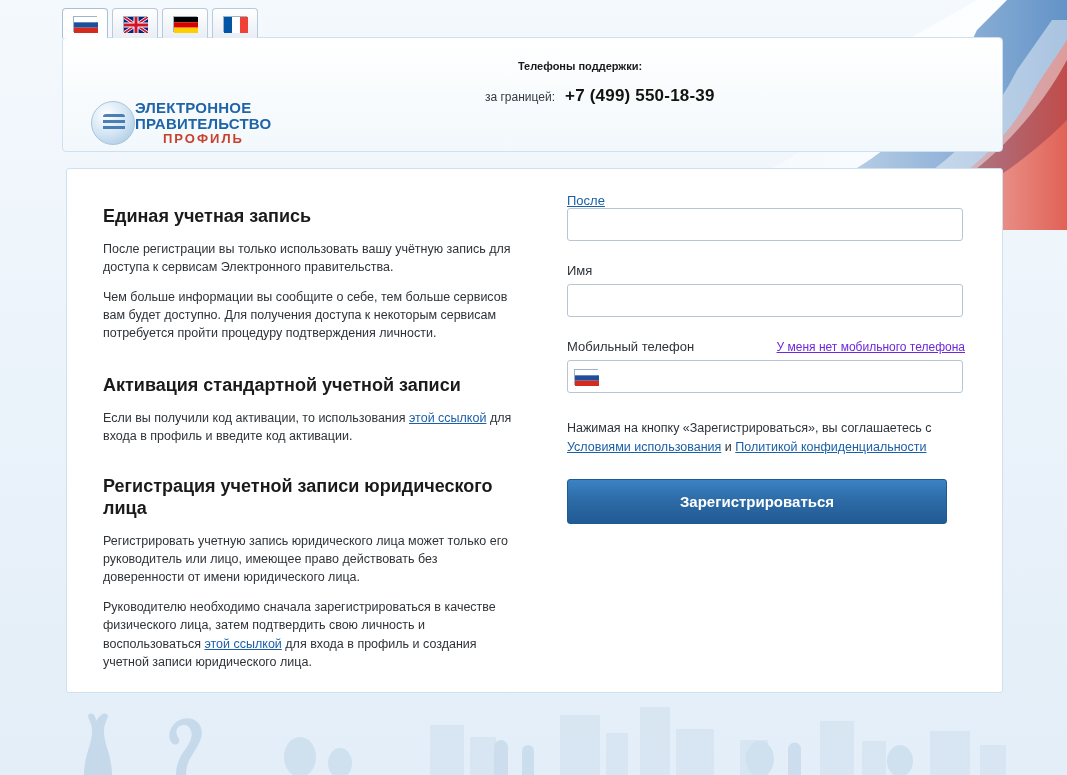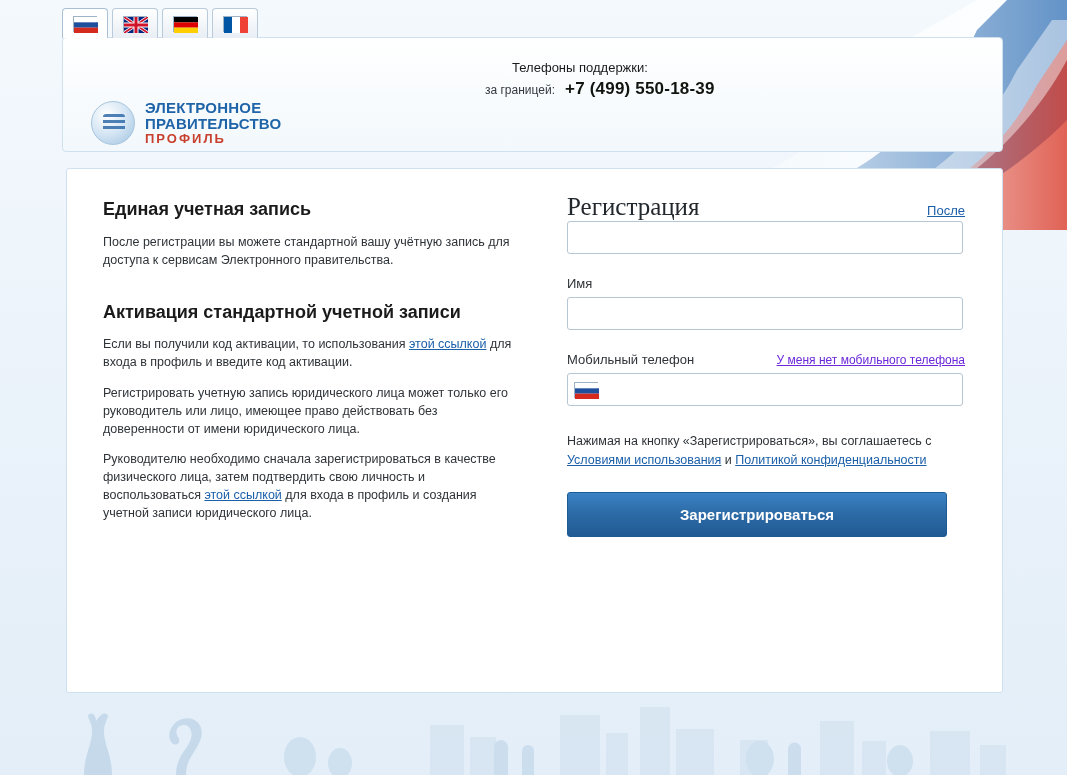--- a/index.html
+++ b/index.html
@@ -53,21 +53,21 @@
     position: absolute; left: 62px; top: 37px;
     width: 941px; height: 115px;
     background: linear-gradient(180deg,#ffffff 0%, #f2f8fc 100%);
     border: 1px solid #cfe0ee;
     border-radius: 4px;
     overflow: hidden;
     z-index: 5;
   }
   .logo-block {
     position: absolute; left: 28px; top: 62px;
-    display: flex; align-items: center; gap: 10px;
+    display: flex; align-items: center; 
   }
   .logo-emblem {
     width: 44px; height: 44px; border-radius: 50%;
     background: radial-gradient(circle at 35% 30%, #ffffff 0%, #cfe2f2 55%, #9dc0dd 100%);
     border: 1px solid #a8c6de;
     position: relative;
     flex: none;
   }
   .logo-emblem::after {
     content: "";
@@ -75,46 +75,46 @@
     border-radius: 3px;
     background:
       linear-gradient(180deg,#2f6aa8 0 3px, transparent 3px 6px, #2f6aa8 6px 9px, transparent 9px 12px, #2f6aa8 12px 15px, transparent 15px 20px);
     opacity: .85;
   }
   .logo-text { line-height: 1.05; }
   .logo-text .l1, .logo-text .l2 {
     font-size: 15px; font-weight: bold; color: #1f64a8; letter-spacing: .2px;
   }
   .logo-text .l3 {
-    font-size: 13px; font-weight: bold; color: #c8402e; letter-spacing: 2px;
+    font-size: 13px; font-weight: bold; color: #c8402e; letter-spacing: 2px; margin-left: 28px;
   }
   .phones {
     position: absolute; left: 352px; top: 22px; width: 330px;
     text-align: center;
   }
-  .phones-title { font-size: 13px; font-weight: normal; color: #1a1a1a; margin-bottom: 4px; }
+  .phones-title { font-size: 11px; font-weight: bold; color: #1a1a1a; margin-bottom: 14px; }
   .phone-row { display: flex; align-items: baseline; justify-content: flex-start; margin-bottom: 2px; }
   .phone-label { width: 150px; text-align: right; font-size: 12px; color: #33393f; padding-right: 10px; }
   .phone-value { font-size: 17px; font-weight: bold; color: #12150f; letter-spacing: .2px; }
 
   
   .main-card {
     position: absolute; left: 66px; top: 168px;
     width: 937px; height: 525px;
     background: #ffffff;
     border: 1px solid #cfe0ee;
     border-radius: 3px;
     z-index: 4;
   }
 
   
   .left-col { position: absolute; left: 36px; top: 28px; width: 415px; }
   .left-col h2 {
     font-size: 18px; font-weight: bold; color: #1a1a1a;
-    margin: 1px 0 12px 0; line-height: 1.25;
+    margin: 8px 0 12px 0; line-height: 1.25;
   }
   .left-col h2.second { margin-top: 32px; }
   .left-col h2.third { margin-top: 30px; }
   .left-col p {
     font-size: 12.5px; color: #2e3338; line-height: 1.45; margin: 0 0 12px 0;
   }
   .left-col a { color: #1a5fa8; text-decoration: underline; }
 
   
   .right-col { position: absolute; left: 500px; top: 24px; width: 398px; }
@@ -253,32 +253,33 @@
         <span class="phone-label">за границей:</span>
         <span class="phone-value">+7 (499) 550-18-39</span>
       </div>
     </div>
   </div>
 
   <div class="main-card">
 
     <div class="left-col">
       <h2>Единая учетная запись</h2>
-      <p>После регистрации вы можете стандартной вашу учётную запись для доступа к сервисам Электронного правительства.</p>
+      <p>После регистрации вы только использовать вашу учётную запись для доступа к сервисам Электронного правительства.</p>
+      <p>Чем больше информации вы сообщите о себе, тем больше сервисов вам будет доступно. Для получения доступа к некоторым сервисам потребуется пройти процедуру подтверждения личности.</p>
 
       <h2 class="second">Активация стандартной учетной записи</h2>
       <p><span>Если вы получили код активации, то использования </span><a href="#">этой ссылкой</a><span> для входа в профиль и введите код активации.</span></p>
 
+      <h2 class="third">Регистрация учетной записи юридического лица</h2>
       <p>Регистрировать учетную запись юридического лица может только его руководитель или лицо, имеющее право действовать без доверенности от имени юридического лица.</p>
       <p><span>Руководителю необходимо сначала зарегистрироваться в качестве физического лица, затем подтвердить свою личность и воспользоваться </span><a href="#">этой ссылкой</a><span> для входа в профиль и создания учетной записи юридического лица.</span></p>
     </div>
 
     <div class="right-col">
       <div class="reg-title-row">
-        <h1 class="reg-title">Регистрация</h1>
         <a class="login-link" href="#">После</a>
       </div>
 
       <input class="text-input" type="text" value="" placeholder="" style="">
 
       <label class="field-label">Имя</label>
       <input class="text-input" type="text" value="" placeholder="" style="">
 
       <div class="field-label-row">
         <label class="field-label">Мобильный телефон</label>

